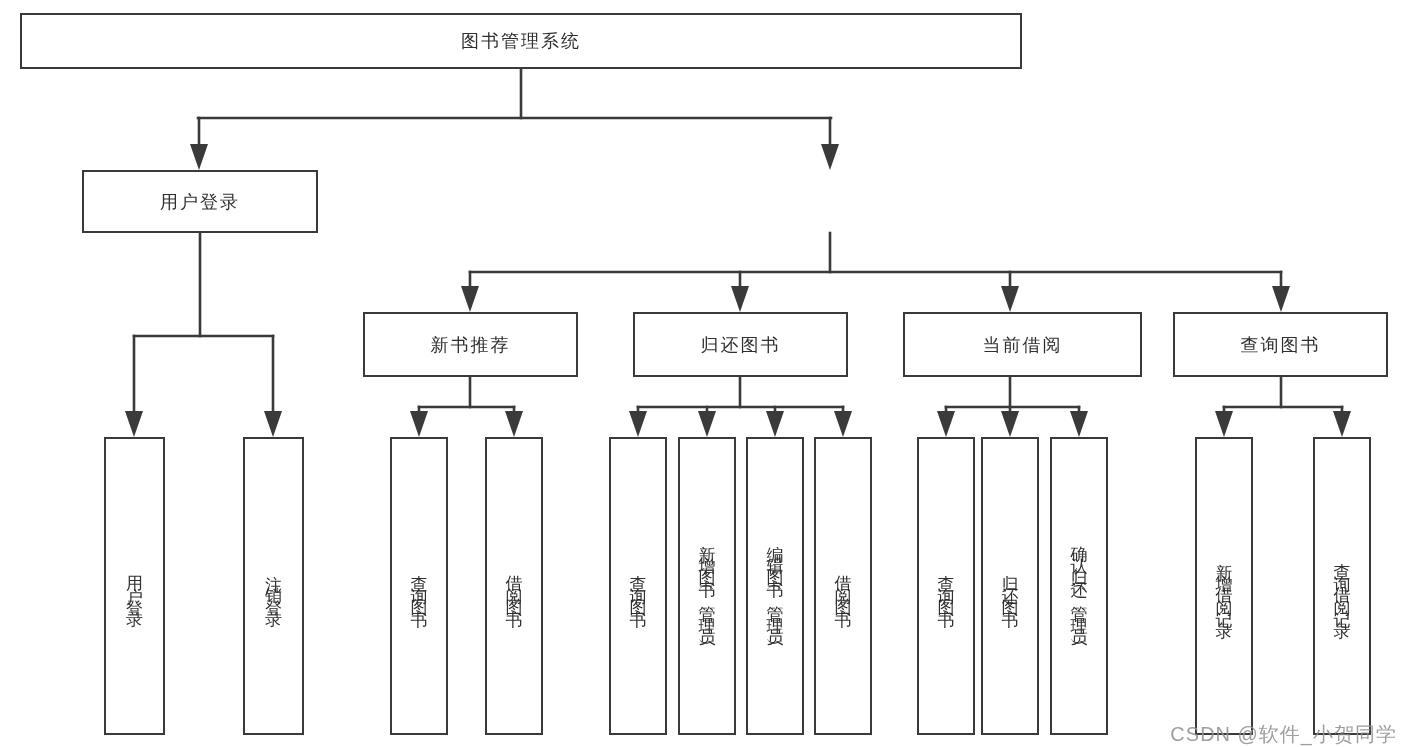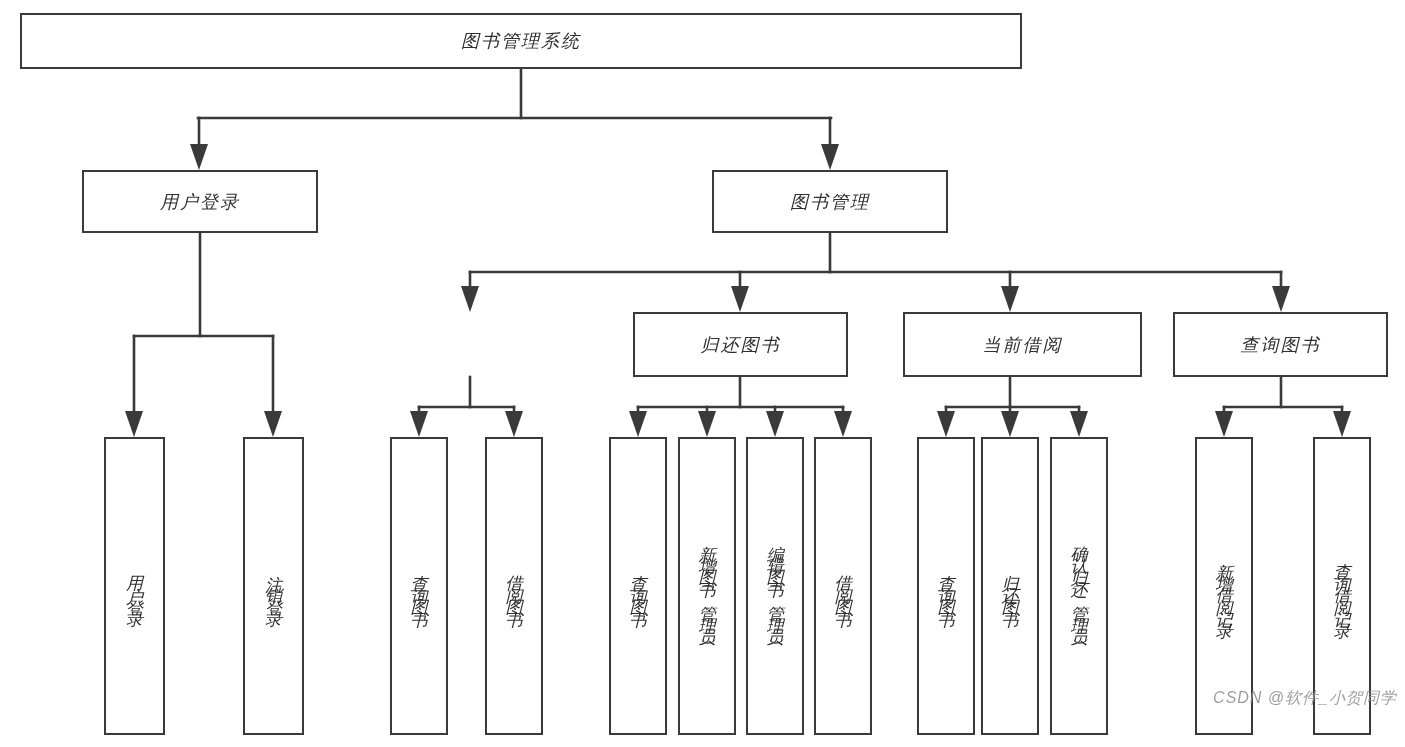--- a/index.html
+++ b/index.html
@@ -1,33 +1,32 @@
 <!DOCTYPE html>
 <html><head>
 <meta charset="utf-8">
 <style>
   html,body{margin:0;padding:0;background:#fff;}
   #canvas{
     position:relative;width:1405px;height:747px;background:#fff;overflow:hidden;
     font-family:"Liberation Sans","DejaVu Sans",sans-serif;
-    font-style:italic;
   }
   #connector-svg{position:absolute;left:0;top:0;width:1405px;height:747px;}
   .box{
     position:absolute;box-sizing:border-box;background:#fff;
     border:2.5px solid #3a3a3a;display:flex;align-items:center;justify-content:center;
     color:#2f2f2f;
   }
   .hbox{font-size:18px;letter-spacing:2px;}
   .vbox span{
     writing-mode:vertical-rl;text-orientation:mixed;
     font-size:17px;letter-spacing:12px;line-height:1;
   }
   .watermark{
-    position:absolute;right:8px;top:688px;font-size:16px;
+    position:absolute;right:8px;top:721px;font-size:20px;
     color:rgba(148,148,148,0.9);letter-spacing:1px;z-index:5;
   }
 </style>
 </head>
 <body>
 
 <div id="canvas">
 
   <svg id="connector-svg" viewBox="0 0 1405 747">
       <line x1="521" y1="68" x2="521" y2="118" stroke="#3a3a3a" stroke-width="2.6" stroke-linecap="square"></line>
@@ -84,24 +83,24 @@
       <polygon points="1333,411 1351,411 1342,437" fill="#3a3a3a"></polygon>
     </svg>
 
   <div class="box hbox" style="left:20px;top:13px;width:1002px;height:56px">
     <span>图书管理系统</span>
   </div>
 
   <div class="box hbox" style="left:82px;top:170px;width:236px;height:63px">
     <span>用户登录</span>
   </div>
-  <div class="box hbox" style="left:712px;top:170px;width:236px;height:63px">
-    <span>图书管理</span>
+
+  <div class="box hbox" style="left:363px;top:312px;width:215px;height:65px">
+    <span>新书推荐</span>
   </div>
-
   <div class="box hbox" style="left:633px;top:312px;width:215px;height:65px">
     <span>归还图书</span>
   </div>
   <div class="box hbox" style="left:903px;top:312px;width:239px;height:65px">
     <span>当前借阅</span>
   </div>
   <div class="box hbox" style="left:1173px;top:312px;width:215px;height:65px">
     <span>查询图书</span>
   </div>
 

